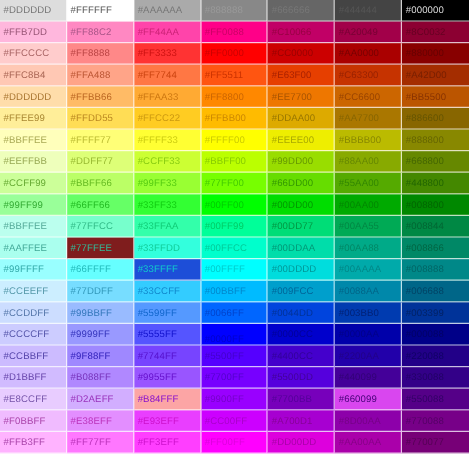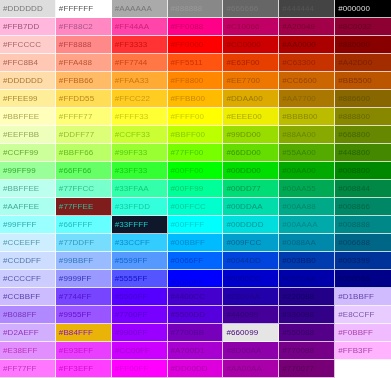--- a/index.html
+++ b/index.html
@@ -300,21 +300,21 @@
     </div>
     <div class="swatch" title="#008866" style="background-color: rgb(0, 136, 102);">
       <span class="swatch-label" style="color: rgb(0, 102, 68);">#008866</span>
     </div>
     <div class="swatch" title="#99FFFF" style="background-color: rgb(153, 255, 255);">
       <span class="swatch-label" style="color: rgb(51, 170, 170);">#99FFFF</span>
     </div>
     <div class="swatch" title="#66FFFF" style="background-color: rgb(102, 255, 255);">
       <span class="swatch-label" style="color: rgb(34, 187, 187);">#66FFFF</span>
     </div>
-    <div class="swatch" title="#33FFFF" style="background-color: #0f172a;">
+    <div class="swatch" title="#33FFFF" style="background-color: #1d4ed8;">
       <span class="swatch-label" style="color: rgb(17, 204, 204);">#33FFFF</span>
     </div>
     <div class="swatch" title="#00FFFF" style="background-color: rgb(0, 255, 255);">
       <span class="swatch-label" style="color: rgb(0, 204, 204);">#00FFFF</span>
     </div>
     <div class="swatch" title="#00DDDD" style="background-color: rgb(0, 221, 221);">
       <span class="swatch-label" style="color: rgb(0, 153, 153);">#00DDDD</span>
     </div>
     <div class="swatch" title="#00AAAA" style="background-color: rgb(0, 170, 170);">
       <span class="swatch-label" style="color: rgb(0, 136, 136);">#00AAAA</span>
@@ -381,20 +381,23 @@
     </div>
     <div class="swatch" title="#0000AA" style="background-color: rgb(0, 0, 170);">
       <span class="swatch-label" style="color: rgb(0, 0, 136);">#0000AA</span>
     </div>
     <div class="swatch" title="#000088" style="background-color: rgb(0, 0, 136);">
       <span class="swatch-label" style="color: rgb(0, 0, 102);">#000088</span>
     </div>
     <div class="swatch" title="#CCBBFF" style="background-color: rgb(204, 187, 255);">
       <span class="swatch-label" style="color: rgb(85, 68, 170);">#CCBBFF</span>
     </div>
+    <div class="swatch" title="#9F88FF" style="background-color: rgb(159, 136, 255);">
+      <span class="swatch-label" style="color: rgb(51, 34, 187);">#9F88FF</span>
+    </div>
     <div class="swatch" title="#7744FF" style="background-color: rgb(119, 68, 255);">
       <span class="swatch-label" style="color: rgb(85, 17, 204);">#7744FF</span>
     </div>
     <div class="swatch" title="#5500FF" style="background-color: rgb(85, 0, 255);">
       <span class="swatch-label" style="color: rgb(68, 0, 204);">#5500FF</span>
     </div>
     <div class="swatch" title="#4400CC" style="background-color: rgb(68, 0, 204);">
       <span class="swatch-label" style="color: rgb(51, 0, 153);">#4400CC</span>
     </div>
     <div class="swatch" title="#2200AA" style="background-color: rgb(34, 0, 170);">
@@ -423,30 +426,30 @@
     </div>
     <div class="swatch" title="#330088" style="background-color: rgb(51, 0, 136);">
       <span class="swatch-label" style="color: rgb(34, 0, 102);">#330088</span>
     </div>
     <div class="swatch" title="#E8CCFF" style="background-color: rgb(232, 204, 255);">
       <span class="swatch-label" style="color: rgb(119, 85, 170);">#E8CCFF</span>
     </div>
     <div class="swatch" title="#D2AEFF" style="background-color: rgb(210, 174, 255);">
       <span class="swatch-label" style="color: rgb(153, 51, 187);">#D2AEFF</span>
     </div>
-    <div class="swatch" title="#B84FFF" style="background-color: #eab308;">
+    <div class="swatch" title="#B84FFF" style="background-color: #fca5a5;">
       <span class="swatch-label" style="color: rgb(136, 17, 204);">#B84FFF</span>
     </div>
     <div class="swatch" title="#9900FF" style="background-color: rgb(153, 0, 255);">
       <span class="swatch-label" style="color: rgb(119, 0, 204);">#9900FF</span>
     </div>
     <div class="swatch" title="#7700BB" style="background-color: rgb(119, 0, 187);">
       <span class="swatch-label" style="color: rgb(85, 0, 153);">#7700BB</span>
     </div>
-    <div class="swatch" title="#660099" style="background-color: #e5e5e5;">
+    <div class="swatch" title="#660099" style="background-color: #d946ef;">
       <span class="swatch-label" style="color: rgb(68, 0, 119);">#660099</span>
     </div>
     <div class="swatch" title="#550088" style="background-color: rgb(85, 0, 136);">
       <span class="swatch-label" style="color: rgb(51, 0, 102);">#550088</span>
     </div>
     <div class="swatch" title="#F0BBFF" style="background-color: rgb(240, 187, 255);">
       <span class="swatch-label" style="color: rgb(170, 68, 170);">#F0BBFF</span>
     </div>
     <div class="swatch" title="#E38EFF" style="background-color: rgb(227, 142, 255);">
       <span class="swatch-label" style="color: rgb(187, 51, 187);">#E38EFF</span>

